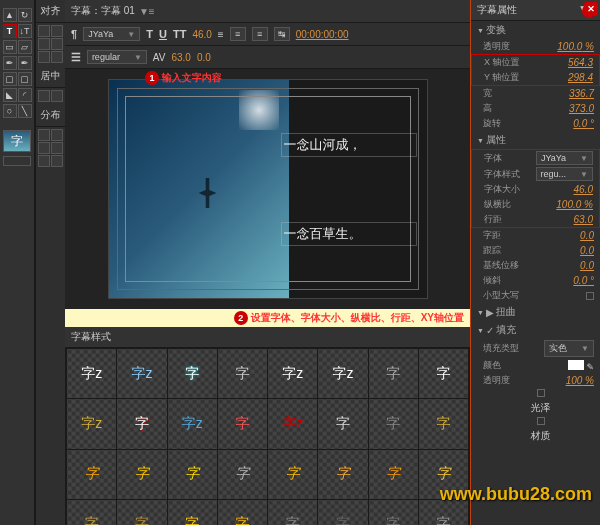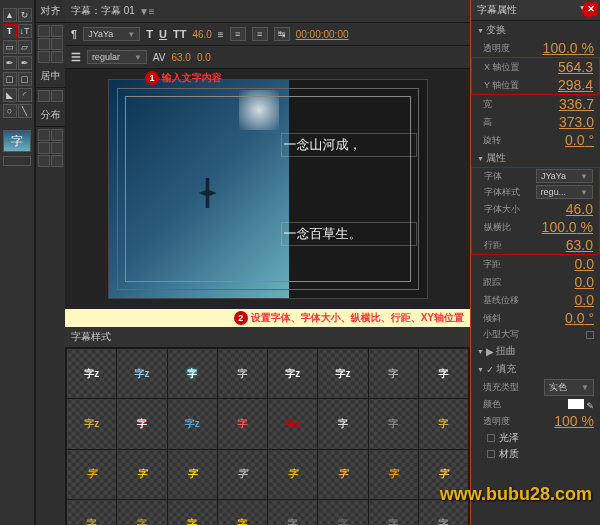--- a/index.html
+++ b/index.html
@@ -27,40 +27,40 @@
 .canvas-image { position: absolute; left: 0; top: 0; width: 180px; height: 100%; background: linear-gradient(135deg, #0a3050 0%, #2a5a7a 50%, #6ab0c0 100%); }
 .canvas-light { position: absolute; right: 10px; top: 10px; width: 40px; height: 40px; background: radial-gradient(circle, rgba(255,255,255,0.8), transparent); }
 .figure { position: absolute; left: 50%; top: 45%; width: 18px; height: 30px; background: rgba(0,0,0,0.6); clip-path: polygon(40% 0, 60% 0, 60% 40%, 100% 50%, 60% 60%, 60% 100%, 40% 100%, 40% 60%, 0 50%, 40% 40%); }
 .text-overlay { position: absolute; right: 10px; top: 20px; bottom: 20px; width: 140px; color: #eee; font-size: 13px; display: flex; flex-direction: column; justify-content: space-around; font-family: serif; text-align: left; padding-left: 4px; }
 .text-line { border: 1px solid rgba(200,200,200,0.3); padding: 2px; }
 .annotation { position: absolute; color: #f33; font-size: 10px; font-weight: bold; }
 .ann-circle { display: inline-block; width: 14px; height: 14px; border-radius: 50%; background: #c00; color: #fff; text-align: center; line-height: 14px; font-size: 9px; }
 .styles-section { background: #2a2a2a; }
 .styles-header { padding: 3px 6px; background: #323232; font-size: 10px; }
 .styles-grid { display: grid; grid-template-columns: repeat(8, 1fr); gap: 1px; background: #1a1a1a; padding: 2px; }
-.style-cell { aspect-ratio: 1; background: repeating-conic-gradient(#444 0% 25%, #333 0% 50%) 50% / 8px 8px; display: flex; align-items: center; justify-content: center; font-size: 10px; font-weight: bold; position: relative; }
+.style-cell { aspect-ratio: 1; background: repeating-conic-gradient(#444 0% 25%, #333 0% 50%) 50% / 8px 8px; display: flex; align-items: center; justify-content: center; font-size: 14px; font-weight: normal; position: relative; }
 .style-cell span { position: relative; z-index: 1; }
 .left-panels { width: 30px; background: #2f2f2f; border-left: 1px solid #1a1a1a; display: flex; flex-direction: column; }
 .panel-label { font-size: 10px; color: #ccc; padding: 4px 2px; border-bottom: 1px solid #1a1a1a; text-align: center; }
 .panel-icons { display: flex; flex-wrap: wrap; gap: 1px; padding: 2px; }
 .panel-icons div { width: 12px; height: 12px; background: #3a3a3a; border: 1px solid #555; }
 .right-panel { width: 130px; background: #2f2f2f; border-left: 1px solid #c2410c; display: flex; flex-direction: column; font-size: 10px; overflow-y: auto; }
 .right-header { padding: 3px 6px; background: #363636; border-bottom: 1px solid #1a1a1a; display: flex; justify-content: space-between; }
 .close-btn { width: 14px; height: 14px; background: #c00; color: #fff; display: flex; align-items: center; justify-content: center; font-size: 9px; border-radius: 2px; }
 .section-title { padding: 2px 6px; color: #aaa; font-size: 10px; display: flex; align-items: center; gap: 2px; }
 .section-title::before { content: '▼'; font-size: 7px; }
 .prop-row { display: flex; justify-content: space-between; align-items: center; padding: 1px 6px 1px 12px; }
 .prop-label { color: #999; font-size: 9px; }
-.prop-val { color: #d89040; font-size: 14px; text-decoration: underline; }
+.prop-val { color: #d89040; font-size: 10px; text-decoration: underline; font-style: italic; }
 .prop-val.pct::after { content: ' %'; }
 .prop-val.deg::after { content: ' °'; }
 .red-box { border: 1px solid #c00; }
 .fill-swatch { width: 16px; height: 10px; background: #fff; display: inline-block; }
 .eyedropper { color: #ccc; font-size: 9px; }
-.checkbox-row { display: flex; align-items: center; gap: 4px; padding: 1px 6px 1px 16px; }
+.checkbox-row { display: flex; align-items: center; gap: 4px; padding: 1px 6px 1px 16px; flex-direction: column; }
 .checkbox { width: 8px; height: 8px; border: 1px solid #666; }
 .watermark { position: absolute; bottom: 20px; right: 8px; color: #eab308; font-size: 18px; font-weight: bold; text-shadow: 1px 1px 2px #000; z-index: 100; }
 .red-ann-3 { position: absolute; top: 4px; right: 4px; z-index: 101; }
 </style>
 </head>
 <body>
 
 <div class="app">
 
   <div class="toolbar-left">

